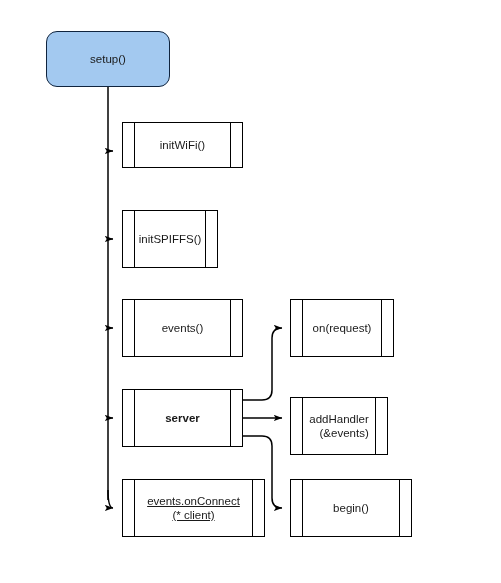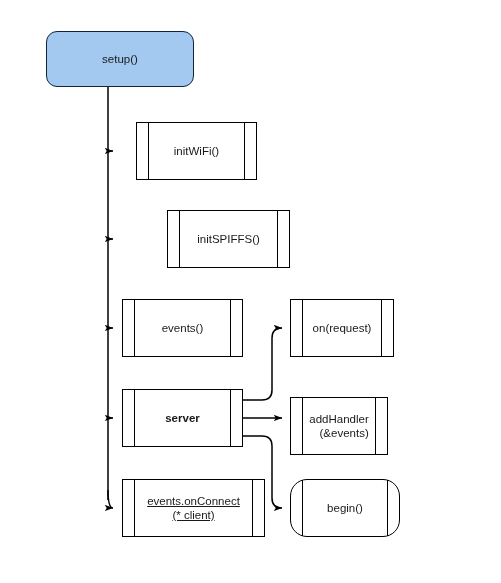--- a/index.html
+++ b/index.html
@@ -85,31 +85,31 @@
       <path d="M108,490 Q108,508 113,508" marker-end="url(#ah)"></path>
 
       <path d="M243,400 L262,400 Q272,400 272,390 L272,338 Q272,328 282,328" marker-end="url(#ah)"></path>
 
       <path d="M243,418 L282,418" marker-end="url(#ah)"></path>
 
       <path d="M243,436 L262,436 Q272,436 272,446 L272,498 Q272,508 282,508" marker-end="url(#ah)"></path>
     </g>
   </svg>
 
-  <div class="node start" style="left:46px; top:31px; width:148px; height:56px;text-align:center;">
+  <div class="node start" style="left:46px; top:31px; width:124px; height:56px;text-align:center;">
     <span class="label">setup()</span>
   </div>
 
-  <div class="node proc" style="left:136px; top:122px; width:121px; height:58px;">
+  <div class="node proc" style="left:122px; top:122px; width:121px; height:46px;">
     <span class="rail left"></span>
     <span class="rail right"></span>
     <span class="label">initWiFi()</span>
   </div>
 
-  <div class="node proc" style="left:122px; top:210px; width:123px; height:58px;margin-left:45px;">
+  <div class="node proc" style="left:122px; top:210px; width:96px; height:58px;">
     <span class="rail left"></span>
     <span class="rail right"></span>
     <span class="label">initSPIFFS()</span>
   </div>
 
   <div class="node proc" style="left:122px; top:299px; width:121px; height:58px;">
     <span class="rail left"></span>
     <span class="rail right"></span>
     <span class="label">events()</span>
   </div>
@@ -133,19 +133,19 @@
     <span class="label">on(request)</span>
   </div>
 
   <div class="node proc" style="left:290px; top:397px; width:98px; height:58px;text-align:right;">
     <span class="rail left"></span>
     <span class="rail right"></span>
     <span class="label">addHandler
 (&amp;events)</span>
   </div>
 
-  <div class="node proc" style="left:290px; top:479px; width:110px; height:58px;border-radius:17px;">
+  <div class="node proc" style="left:290px; top:479px; width:122px; height:58px;">
     <span class="rail left"></span>
     <span class="rail right"></span>
     <span class="label">begin()</span>
   </div>
 
 </div>
 
 </body></html>

